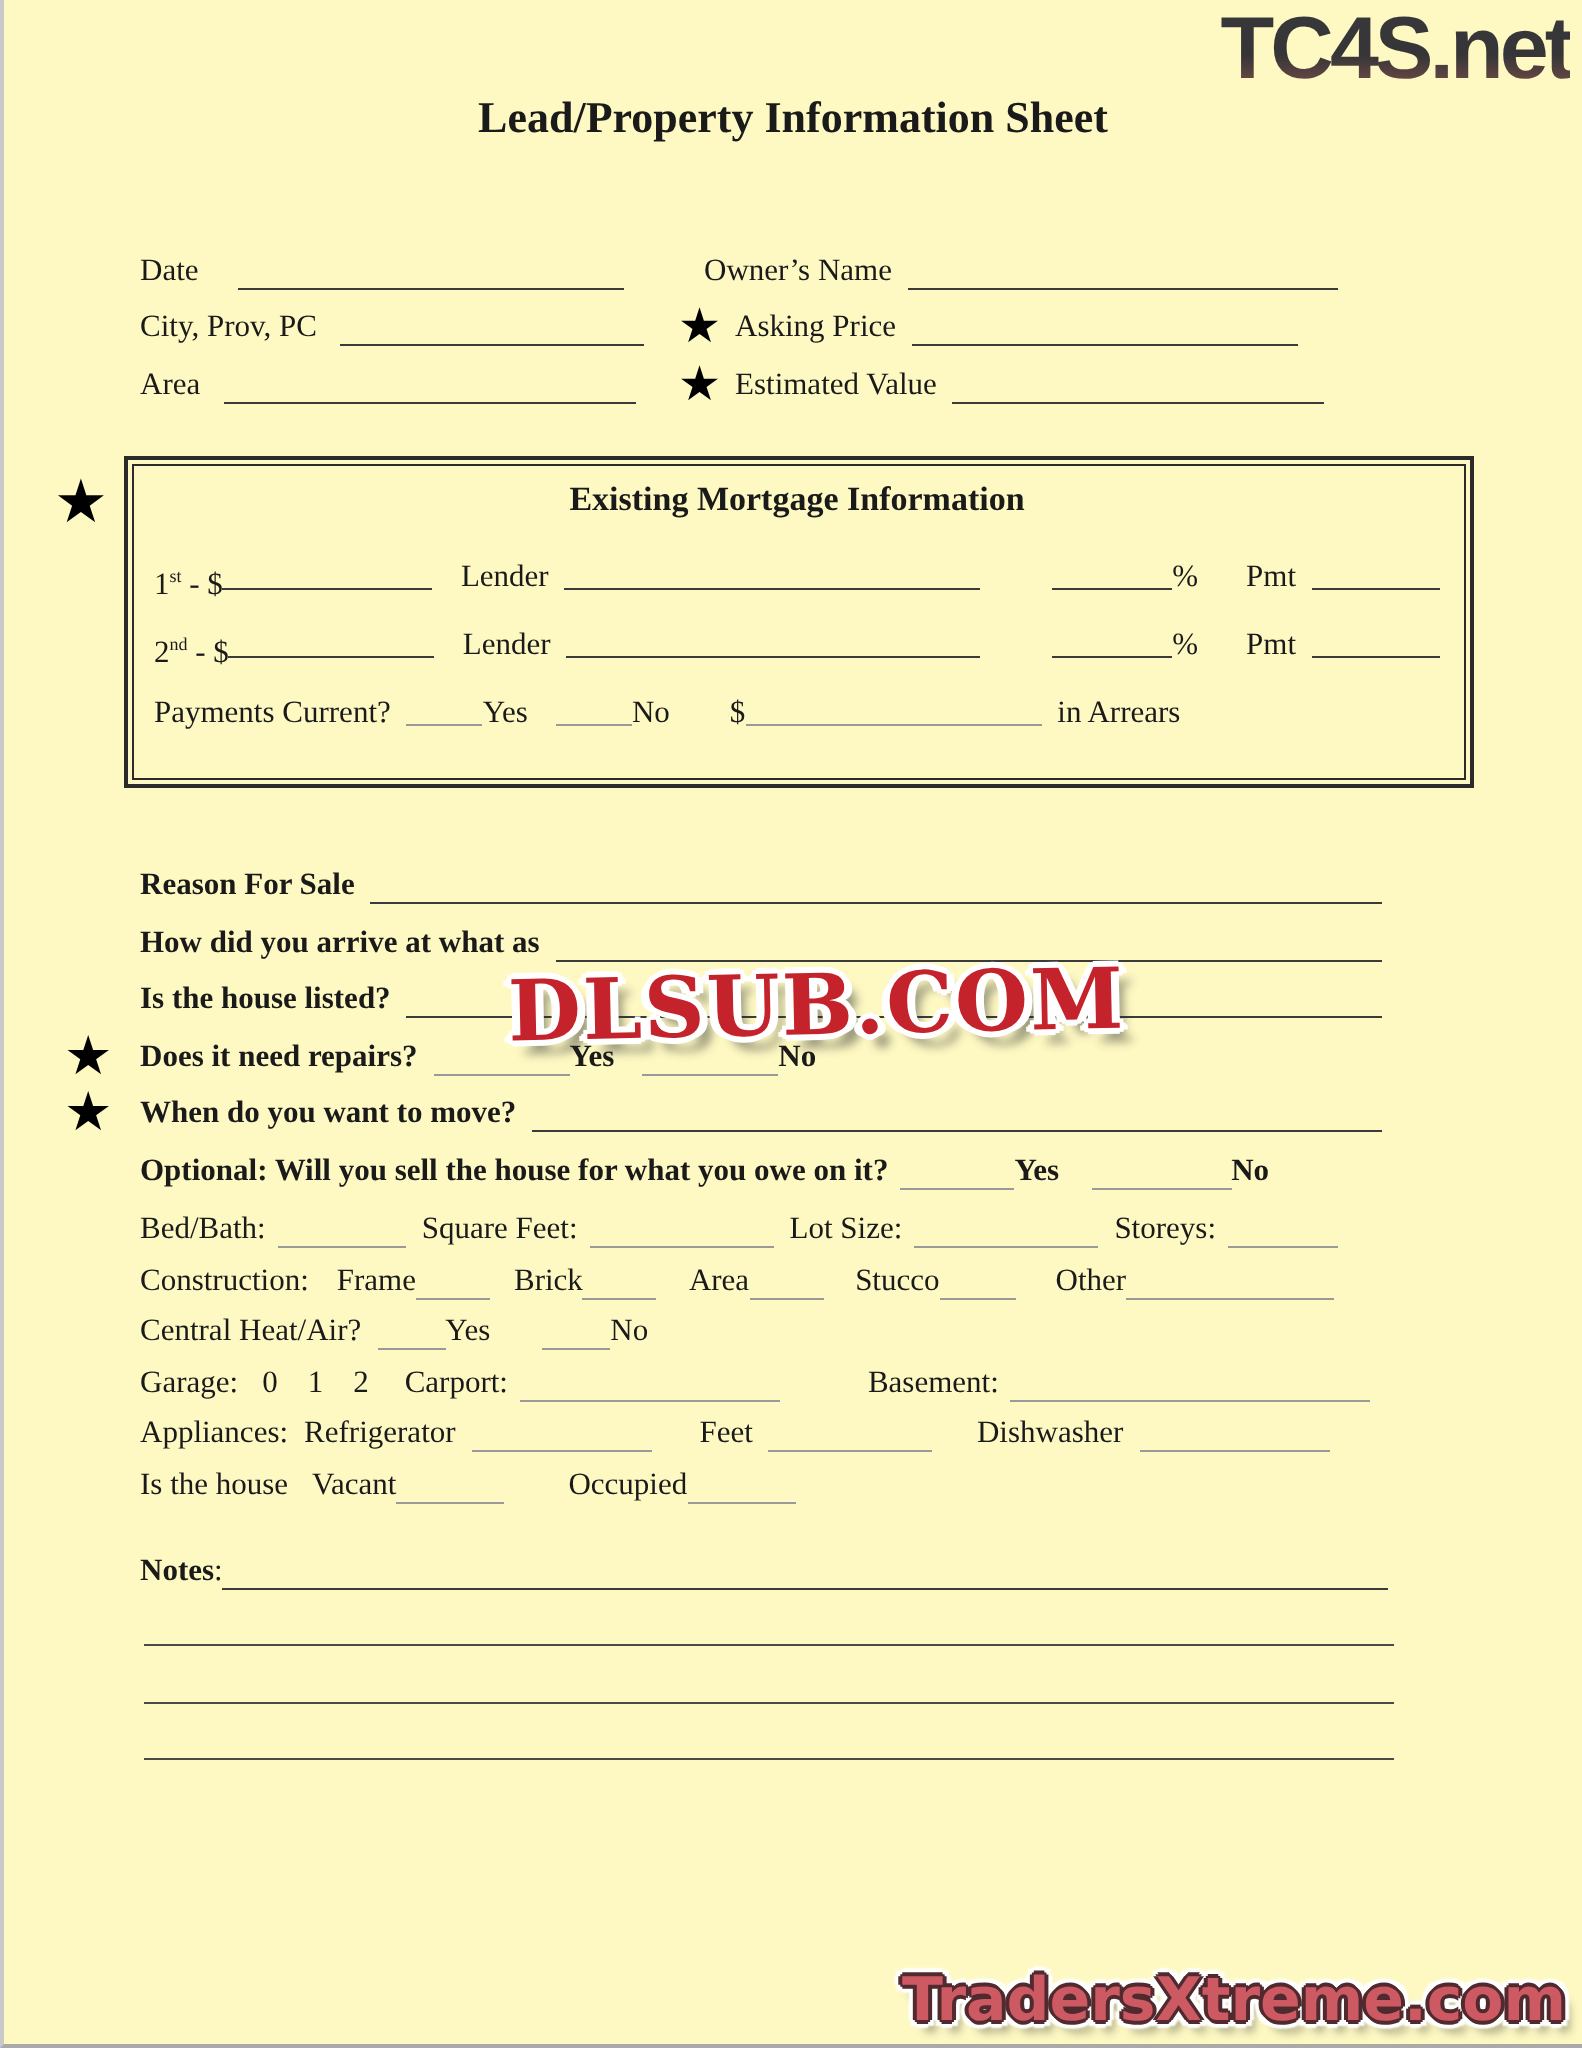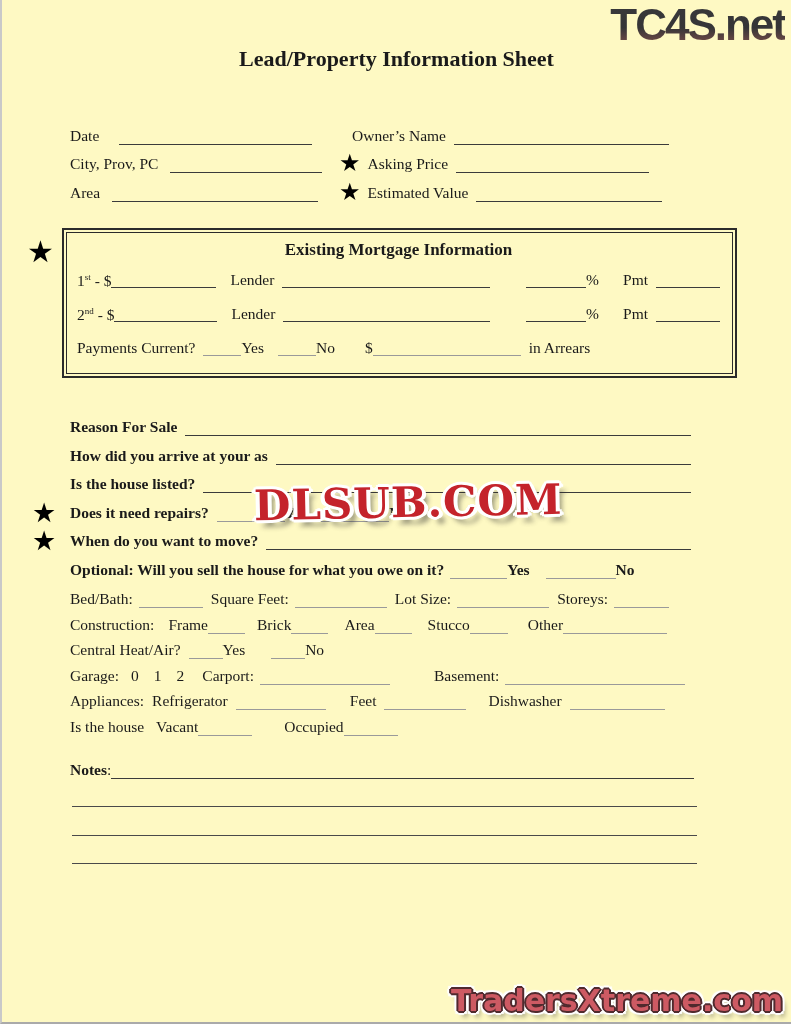--- a/index.html
+++ b/index.html
@@ -47,22 +47,22 @@
   .tg-left{width:269px;display:flex;align-items:flex-end;}
   .tg-right{flex:1;display:flex;align-items:flex-end;}
   .tg-right.pad{padding-left:13px;}
   .tg-right .star{font-size:24px;margin-right:7px;}
   .lbl.m{margin-right:8px;}
   
   .mortgage{position:relative;margin-top:26px;}
   .mortgage>.star{position:absolute;left:25px;top:14px;font-size:30px;}
   .mbox-outer{margin-left:60px;width:675px;border:2px solid #2b2b2b;padding:2px;box-sizing:border-box;}
   .mbox-inner{border:1px solid #2b2b2b;padding:6px 12px 8px 10px;}
-  .mtitle{text-align:center;font-weight:bold;font-size:17px;line-height:22px;margin-bottom:2px;}
-  .mrow{display:flex;align-items:center;height:34px;}
+  .mtitle{text-align:center;font-weight:bold;font-size:17px;line-height:22px;margin-bottom:18px;}
+  .mrow{display:flex;align-items:flex-start;height:34px;}
   
   .qa{margin:30px 100px 0 68px;font-weight:bold;}
   .qa-row{position:relative;display:flex;align-items:flex-end;height:28.5px;}
   .qa-row>.star{position:absolute;left:-38px;bottom:-1px;font-size:27px;}
   
   .desc-head{margin:5px 90px 0 68px;text-align:center;font-weight:bold;font-size:17px;line-height:22px;}
   .desc{margin:4px 90px 0 68px;}
   .desc-row{display:flex;align-items:flex-end;height:25.5px;}
   
   .notes-row{display:flex;align-items:flex-end;height:26px;margin:17px 97px 0 68px;}
@@ -153,21 +153,21 @@
       </div>
     </div>
   </div>
 
   <div class="qa">
     <div class="qa-row">
       <span class="lbl m">Reason For Sale</span>
       <span class="ln flex"></span>
     </div>
     <div class="qa-row">
-      <span class="lbl m">How did you arrive at your as</span>
+      <span class="lbl m">How did you arrive at what as</span>
       <span class="ln flex"></span>
     </div>
     <div class="qa-row">
       <span class="lbl m">Is the house listed?</span>
       <span class="ln flex"></span>
     </div>
     <div class="qa-row">
       <span class="star">★</span>
       <span class="lbl m">Does it need repairs?</span>
       <span class="ln gray" style="width:68px"></span>

